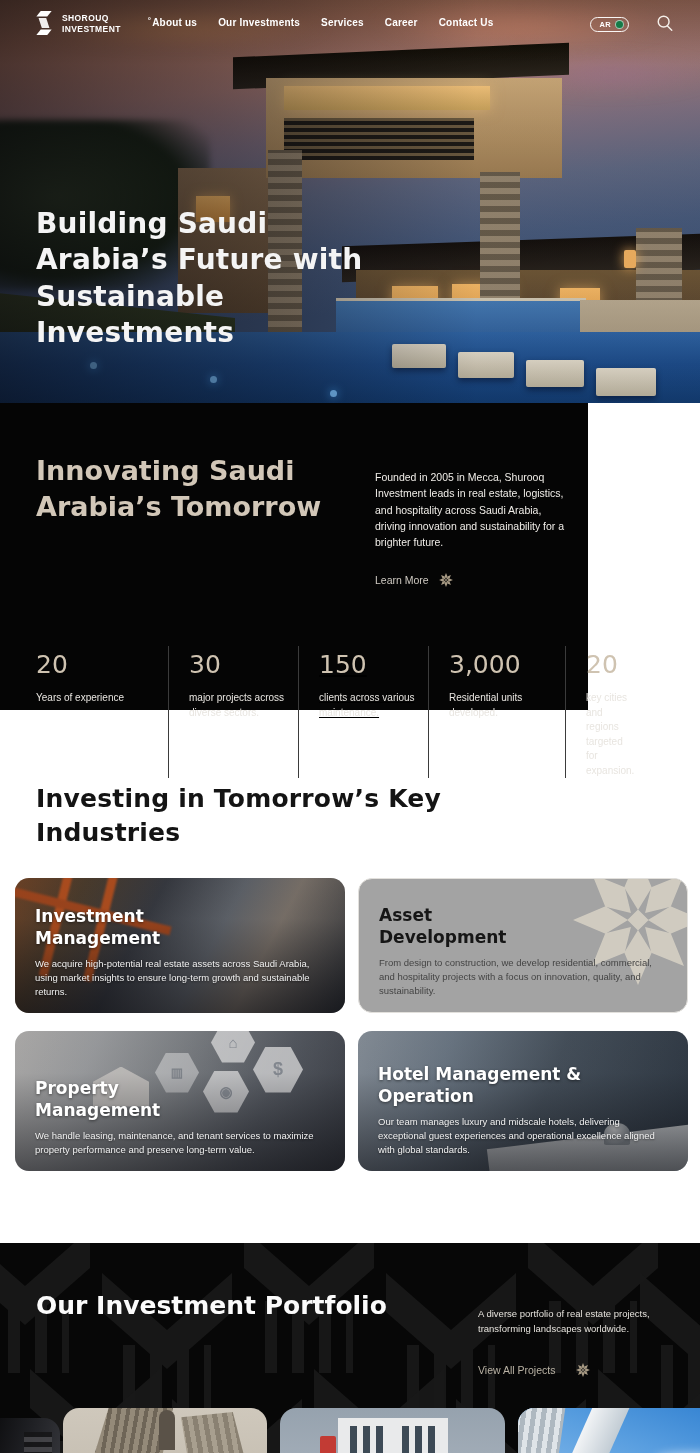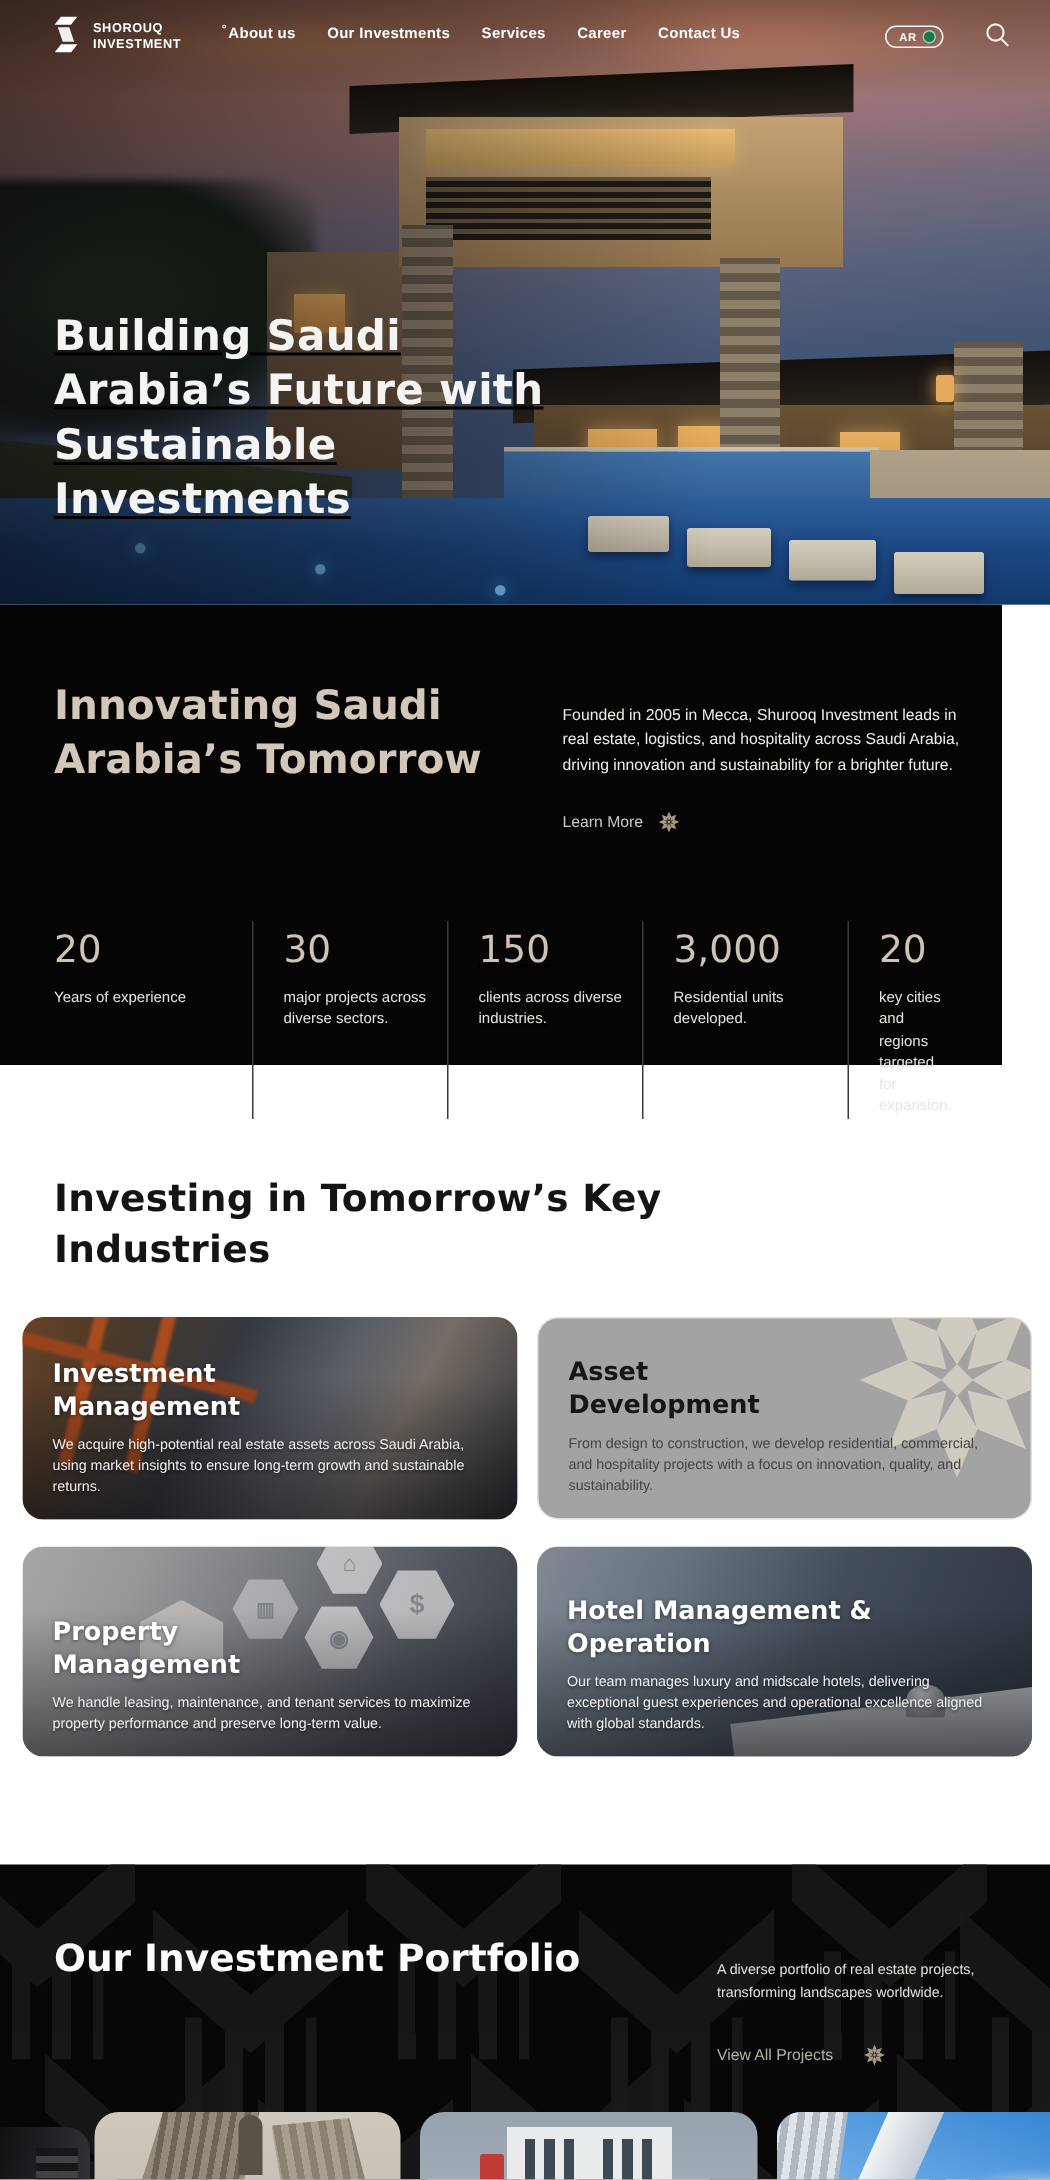--- a/index.html
+++ b/index.html
@@ -52,26 +52,26 @@
   .logo { display:flex; align-items:flex-end; gap:7px; }
   .logo-text { color:#fff; font-size:8.5px; font-weight:bold; letter-spacing:.4px; line-height:1.25; }
   .nav { display:flex; align-items:center; gap:21px; margin-left:27px; }
   .nav a { color:#fff; font-size:10px; font-weight:600; text-decoration:none; letter-spacing:.2px; position:relative; }
   .nav-marker { color:#fff; font-size:8px; position:relative; top:-3px; margin-right:1px; }
   .header-right { margin-left:auto; display:flex; align-items:flex-end; gap:27px; }
   .lang-pill { display:flex; align-items:center; gap:4px; border:1px solid rgba(255,255,255,.95); border-radius:999px; padding:2px 4px 2px 9px; cursor:pointer; }
   .lang-pill span { color:#fff; font-size:7.5px; font-weight:bold; letter-spacing:.3px; }
   .flag-dot { width:9px; height:9px; border-radius:50%; background:#157a47; border:1px solid rgba(255,255,255,.6); }
 
-  .hero-copy { position:absolute; left:36px; top:206px; width:336px; z-index:4;text-decoration:underline; }
+  .hero-copy { position:absolute; left:36px; top:206px; width:336px; z-index:4; }
   .hero-copy h1 { color:#f4f4f4; font-size:28px; font-weight:600; line-height:1.3; letter-spacing:.2px; }
   .hero-copy p { margin-top:11px; color:#eceae8; font-size:11px; line-height:1.5; width:276px; }
 
   
-  .about-sec { width:668px; height:307px; background:#050505; padding:50px 20px 0 36px; }
+  .about-sec { width:588px; height:307px; background:#050505; padding:50px 20px 0 36px; }
   .about-top { display:flex; }
   .about-title { flex:0 0 339px; color:#d2c7b8; font-size:27px; font-weight:600; line-height:1.34; }
   .about-right { flex:1; padding-top:16px; }
   .about-right p { color:#f0ede8; font-size:10.5px; line-height:1.55; }
   .learn-more { margin-top:22px; display:inline-flex; align-items:center; gap:9px; color:#cfcac2; font-size:10.5px; text-decoration:none; }
   .stats { display:flex; margin-top:58px; padding-right:10px; }
   .stat { padding:4px 10px 0 0; }
   .stat + .stat { border-left:1px solid #3b3b3b; padding-left:20px; }
   .st1{flex:0 0 132px;} .st2{flex:0 0 130px;} .st3{flex:0 0 130px;text-decoration:underline;} .st4{flex:0 0 137px;} .st5{flex:1;}
   .stat .val { color:#cfc3b1; font-size:25px; font-weight:500; font-family:"DejaVu Sans", sans-serif; }
@@ -251,21 +251,21 @@
     <div class="stat st1">
       <div class="val">20</div>
       <div class="lbl">Years of experience</div>
     </div>
     <div class="stat st2">
       <div class="val">30</div>
       <div class="lbl">major projects across diverse sectors.</div>
     </div>
     <div class="stat st3">
       <div class="val">150</div>
-      <div class="lbl">clients across diverse industries.</div>
+      <div class="lbl">clients across various maintenance.</div>
     </div>
     <div class="stat st4">
       <div class="val">3,000</div>
       <div class="lbl">Residential units developed.</div>
     </div>
     <div class="stat st5">
       <div class="val">20</div>
       <div class="lbl">key cities and regions targeted for expansion.</div>
     </div>
   </div>

